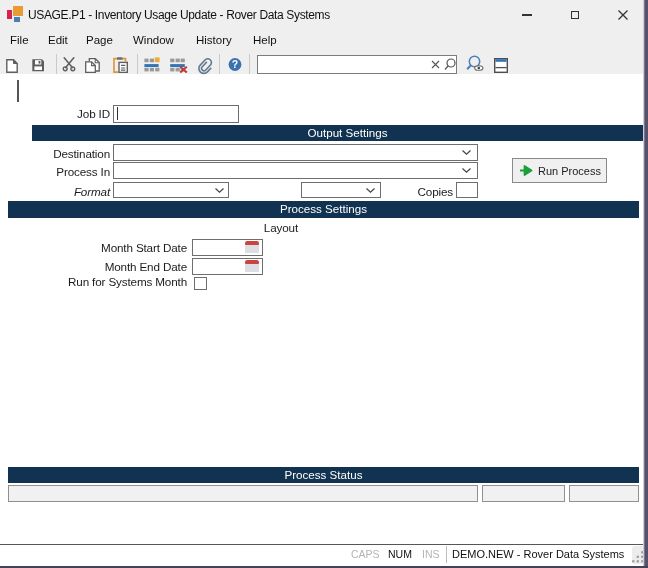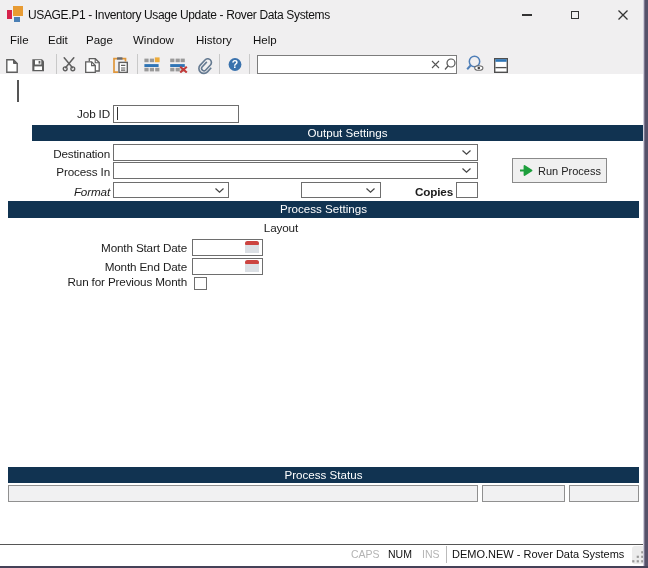--- a/index.html
+++ b/index.html
@@ -163,36 +163,36 @@
   <div class="lbl" style="left:0; top:185px; width:110px;font-style:italic;">Format</div>
   <div class="combo" style="left:113px; top:182px; width:116px; height:16px;"></div>
   <svg class="chev" style="left:215px; top:187.5px;" viewBox="0 0 9 5">
       <path d="M0.5 0.5 L4.5 4.2 L8.5 0.5" fill="none" stroke="#444" stroke-width="1.2"></path>
     </svg>
   <div class="lbl" style="left:200px; top:185px; width:98px;margin-top:36px;">Layout</div>
   <div class="combo" style="left:301px; top:182px; width:80px; height:16px;"></div>
   <svg class="chev" style="left:366px; top:187.5px;" viewBox="0 0 9 5">
       <path d="M0.5 0.5 L4.5 4.2 L8.5 0.5" fill="none" stroke="#444" stroke-width="1.2"></path>
     </svg>
-  <div class="lbl" style="left:355px; top:185px; width:98px;font-weight:bold;">Copies</div>
+  <div class="lbl" style="left:355px; top:185px; width:98px;">Copies</div>
   <div class="inp" style="left:456px; top:182px; width:22px; height:16px;"></div>
 
   <div class="navy" style="top:201px; height:16.5px; line-height:16.5px;">Process Settings</div>
 
   <div class="lbl" style="left:0; top:240.5px; width:187px;">Month Start Date</div>
   <div class="inp" style="left:192px; top:239px; width:71px; height:16.5px;"></div>
   <div class="abs" style="left:245px; top:240.5px; width:14px; height:12.5px; background:#dbdfe4; border-radius:2px 2px 0 0;"></div>
   <div class="abs" style="left:245px; top:240.5px; width:14px; height:4.5px; background:#cc4440; border-radius:2.5px 2.5px 1px 1px;"></div>
 
   <div class="lbl" style="left:0; top:260px; width:187px;">Month End Date</div>
   <div class="inp" style="left:192px; top:258px; width:71px; height:16.5px;"></div>
   <div class="abs" style="left:245px; top:259.5px; width:14px; height:12.5px; background:#dbdfe4; border-radius:2px 2px 0 0;"></div>
   <div class="abs" style="left:245px; top:259.5px; width:14px; height:4.5px; background:#cc4440; border-radius:2.5px 2.5px 1px 1px;"></div>
 
-  <div class="lbl" style="left:0; top:274.5px; width:187px;">Run for Previous Month</div>
+  <div class="lbl" style="left:0; top:274.5px; width:187px;">Run for Systems Month</div>
   <div class="inp" style="left:194px; top:277px; width:12.5px; height:12.5px;"></div>
 
   <div class="navy" style="top:467px; height:15.5px; line-height:15.5px;">Process Status</div>
   <div class="abs" style="left:8px; top:485px; width:470px; height:16.5px; background:#f1f1f2; border:1px solid #909090;"></div>
   <div class="abs" style="left:482px; top:485px; width:83px; height:16.5px; background:#f1f1f2; border:1px solid #909090;"></div>
   <div class="abs" style="left:569px; top:485px; width:70px; height:16.5px; background:#f1f1f2; border:1px solid #909090;"></div>
 
   <div class="abs" style="left:0; top:543.5px; width:645px; height:1.5px; background:#565656;"></div>
   <div class="stxt" style="left:351px; color:#b4b4b4;">CAPS</div>
   <div class="stxt" style="left:388px; color:#111;">NUM</div>

